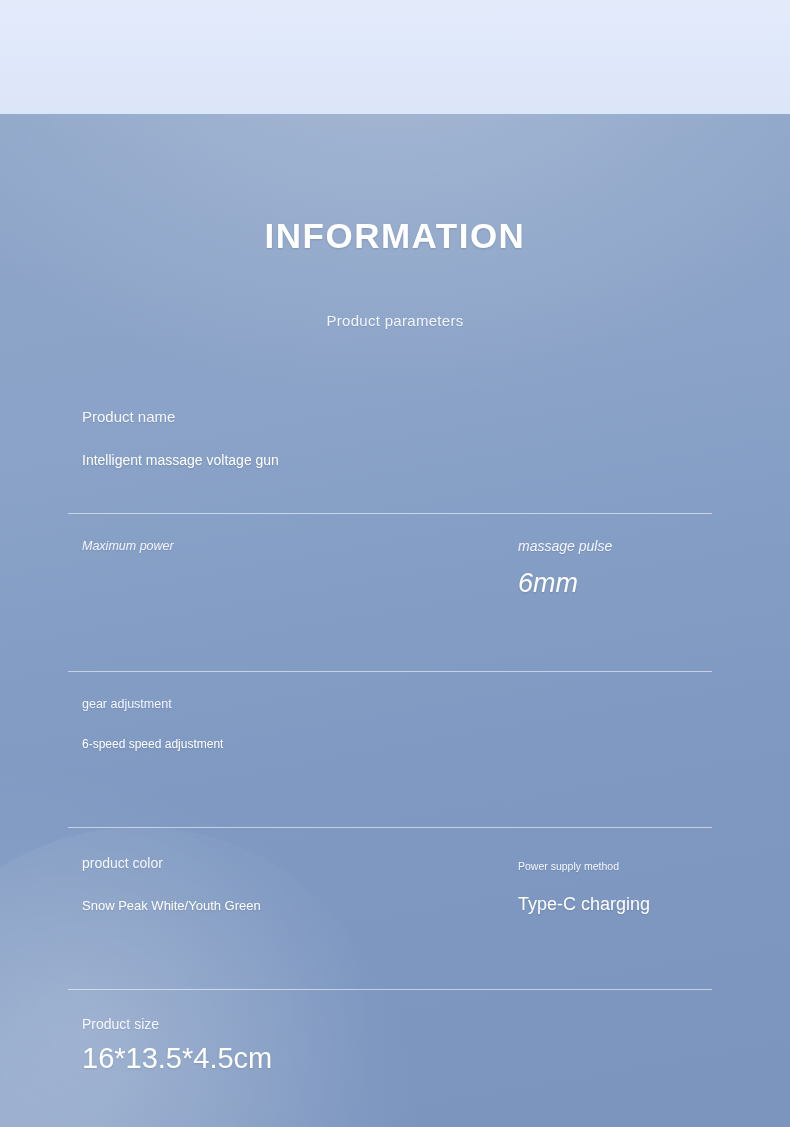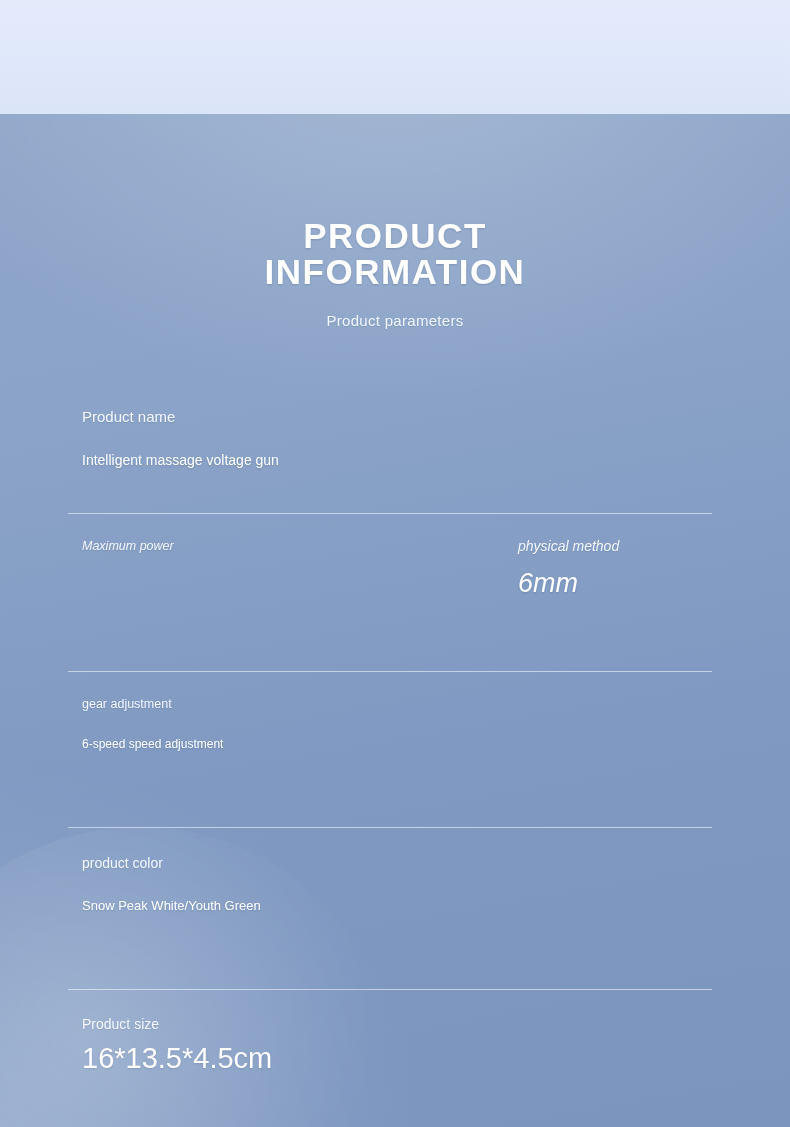--- a/index.html
+++ b/index.html
@@ -145,21 +145,20 @@
 </head>
 <body>
 
 <div class="page">
 
   <div class="top-band"></div>
 
   <div class="panel">
 
     <div class="title-wrap">
-      <div class="title-line1">PRODUCT</div>
       <div class="title-line2">INFORMATION</div>
     </div>
 
     <div class="subtitle">Product parameters</div>
 
     <div class="spec-table">
 
       <div class="row" id="row1">
         <div class="cells">
           <div class="cell left">
@@ -172,40 +171,44 @@
           </div>
         </div>
       </div>
 
       <div class="row" id="row2">
         <div class="cells">
           <div class="cell left">
             <div class="lbl">Maximum power</div>
           </div>
           <div class="cell right">
-            <div class="lbl">physical method</div>
+            <div class="lbl">massage pulse</div>
             <div class="val">6mm</div>
           </div>
         </div>
       </div>
 
       <div class="row" id="row3">
         <div class="cells">
           <div class="cell left">
             <div class="lbl">gear adjustment</div>
             <div class="val">6-speed speed adjustment</div>
           </div>
         </div>
       </div>
 
       <div class="row" id="row4">
         <div class="cells">
           <div class="cell left">
             <div class="lbl">product color</div>
             <div class="val">Snow Peak White/Youth Green</div>
+          </div>
+          <div class="cell right">
+            <div class="lbl">Power supply method</div>
+            <div class="val">Type-C charging</div>
           </div>
         </div>
       </div>
 
       <div class="row last" id="row5">
         <div class="cells">
           <div class="cell left">
             <div class="lbl">Product size</div>
             <div class="val">16*13.5*4.5cm</div>
           </div>

